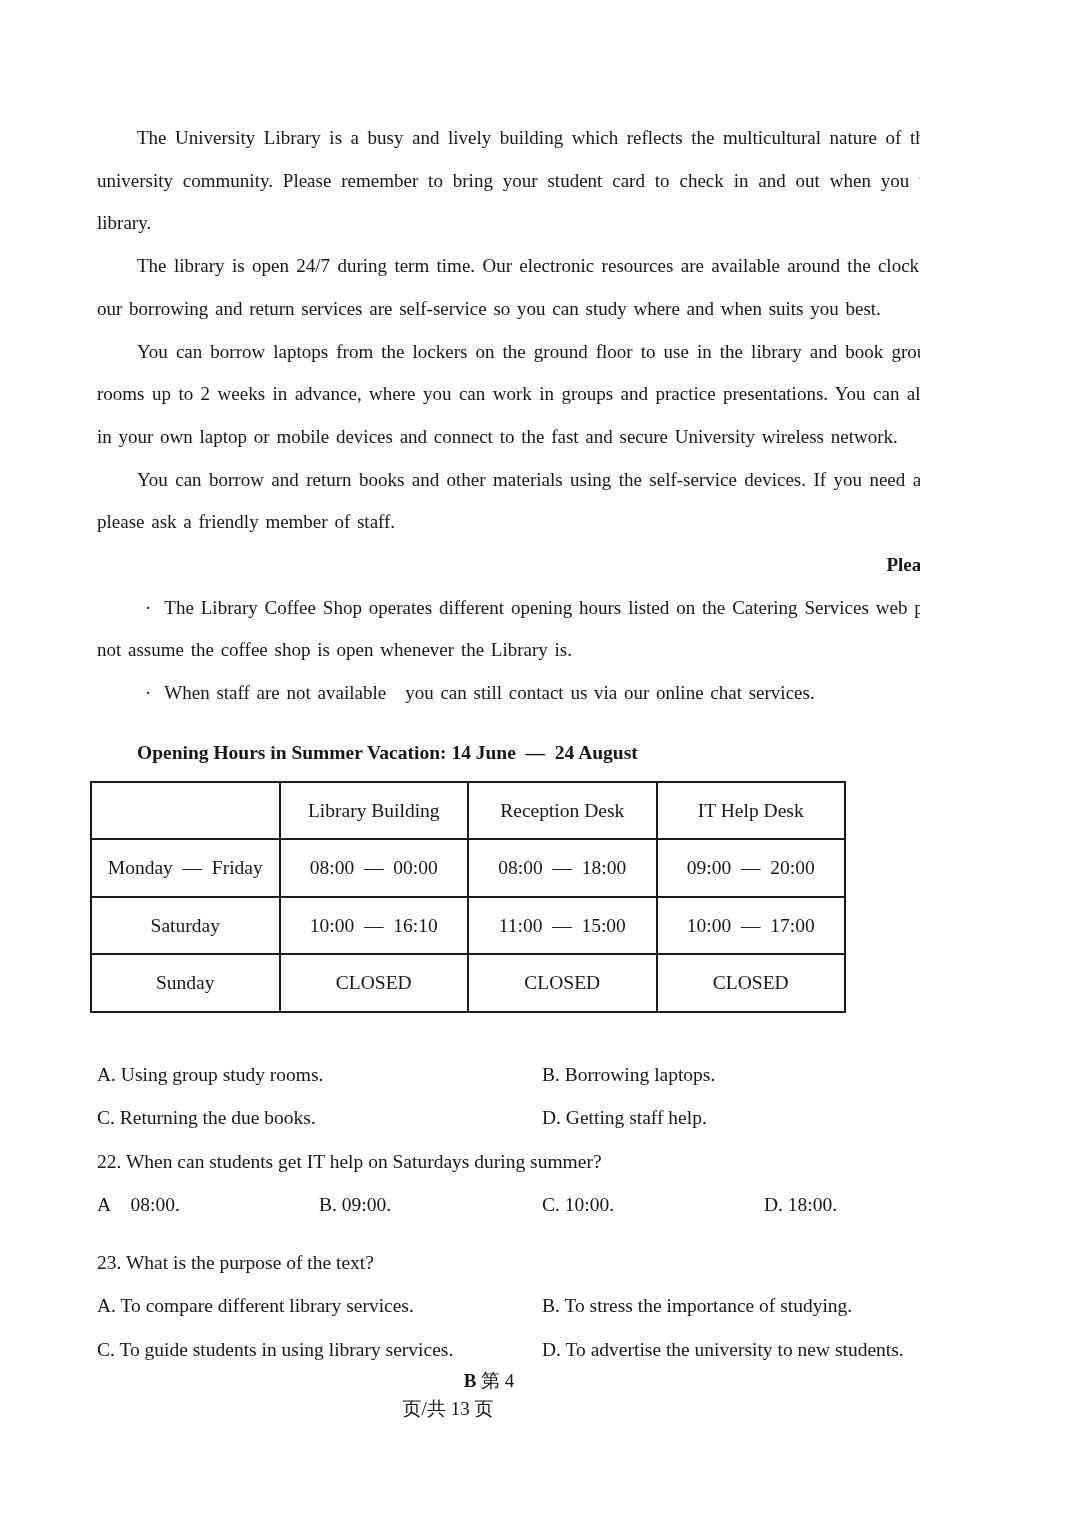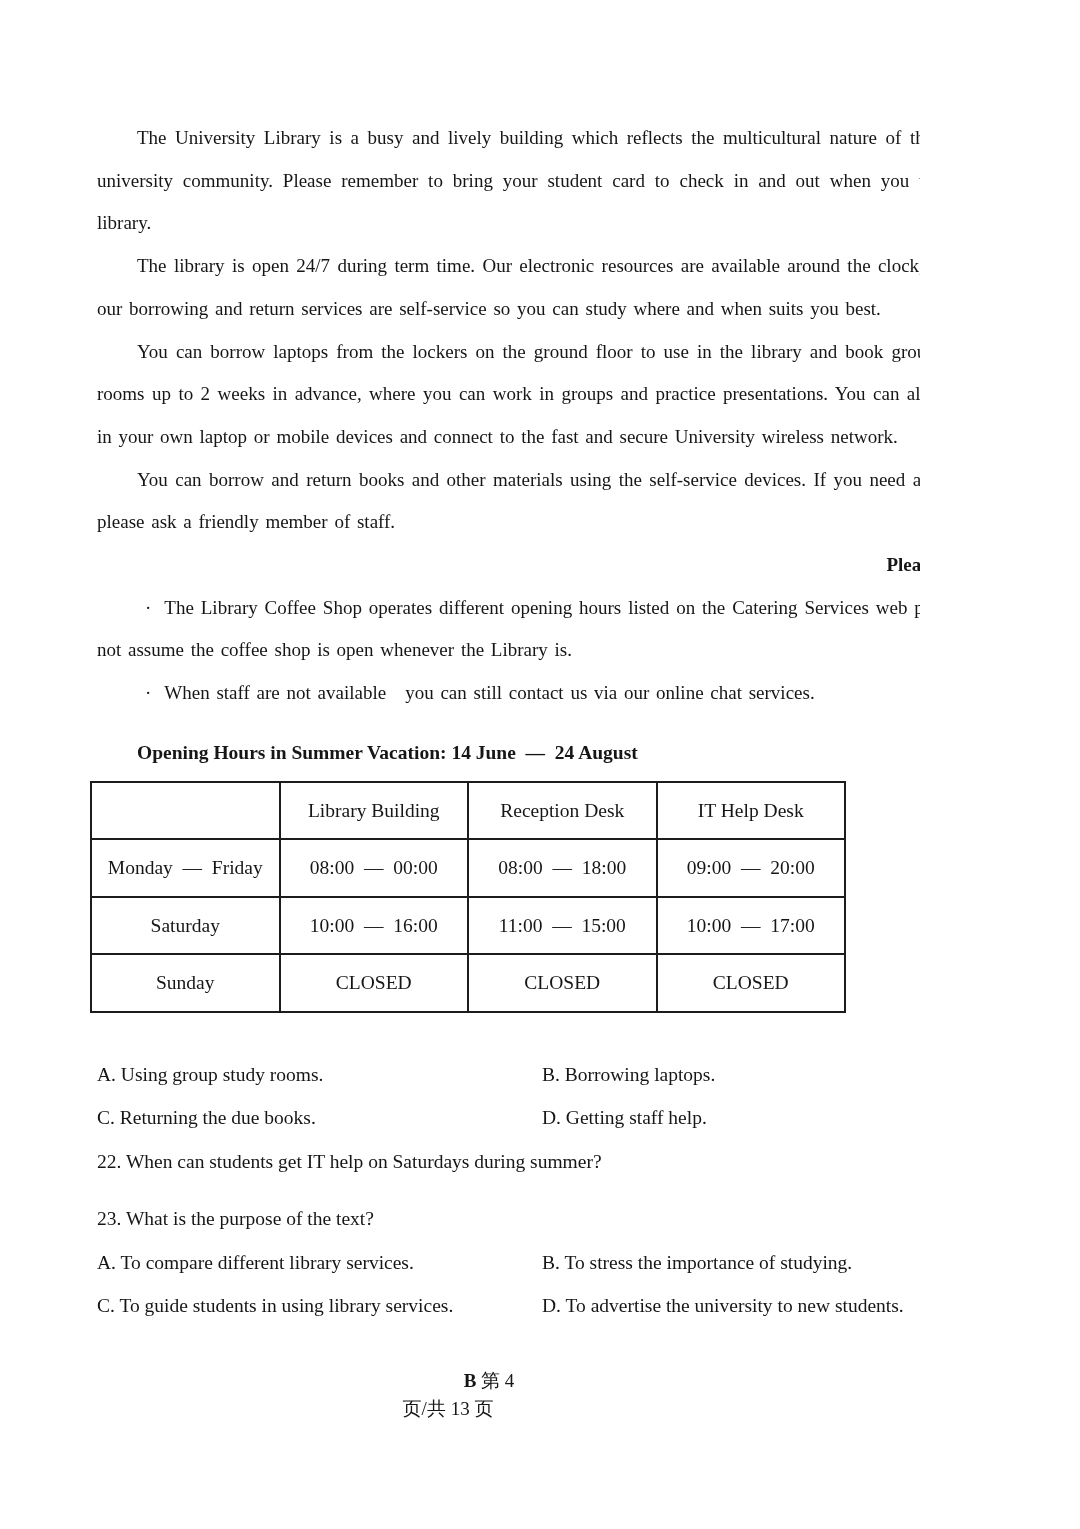--- a/index.html
+++ b/index.html
@@ -112,21 +112,21 @@
           <th>IT Help Desk</th>
         </tr>
         <tr>
           <td>Monday — Friday</td>
           <td>08:00 — 00:00</td>
           <td>08:00 — 18:00</td>
           <td>09:00 — 20:00</td>
         </tr>
         <tr>
           <td>Saturday</td>
-          <td>10:00 — 16:00</td>
+          <td>10:00 — 16:10</td>
           <td>11:00 — 15:00</td>
           <td>10:00 — 17:00</td>
         </tr>
         <tr>
           <td>Sunday</td>
           <td>CLOSED</td>
           <td>CLOSED</td>
           <td>CLOSED</td>
         </tr>
       </tbody>
@@ -137,20 +137,26 @@
       <div class="opt-row-2">
         <span class="opt">A. Using group study rooms.</span>
         <span class="opt">B. Borrowing laptops.</span>
       </div>
       <div class="opt-row-2">
         <span class="opt">C. Returning the due books.</span>
         <span class="opt">D. Getting staff help.</span>
       </div>
 
       <p class="q-stem">22. When can students get IT help on Saturdays during summer?</p>
+      <div class="opt-row-4">
+        <span class="opt">A 08:00.</span>
+        <span class="opt">B. 09:00.</span>
+        <span class="opt">C. 10:00.</span>
+        <span class="opt">D. 18:00.</span>
+      </div>
 
       <p class="q-stem q-block-gap">23. What is the purpose of the text?</p>
       <div class="opt-row-2">
         <span class="opt">A. To compare different library services.</span>
         <span class="opt">B. To stress the importance of studying.</span>
       </div>
       <div class="opt-row-2">
         <span class="opt">C. To guide students in using library services.</span>
         <span class="opt">D. To advertise the university to new students.</span>
       </div>

